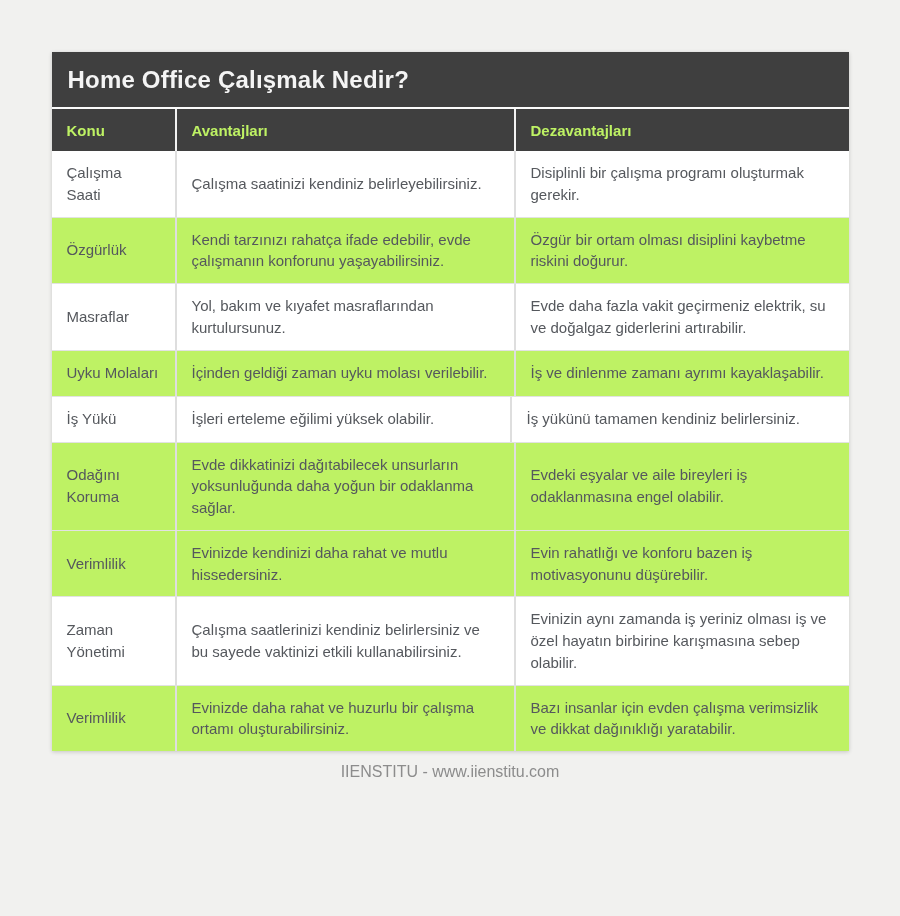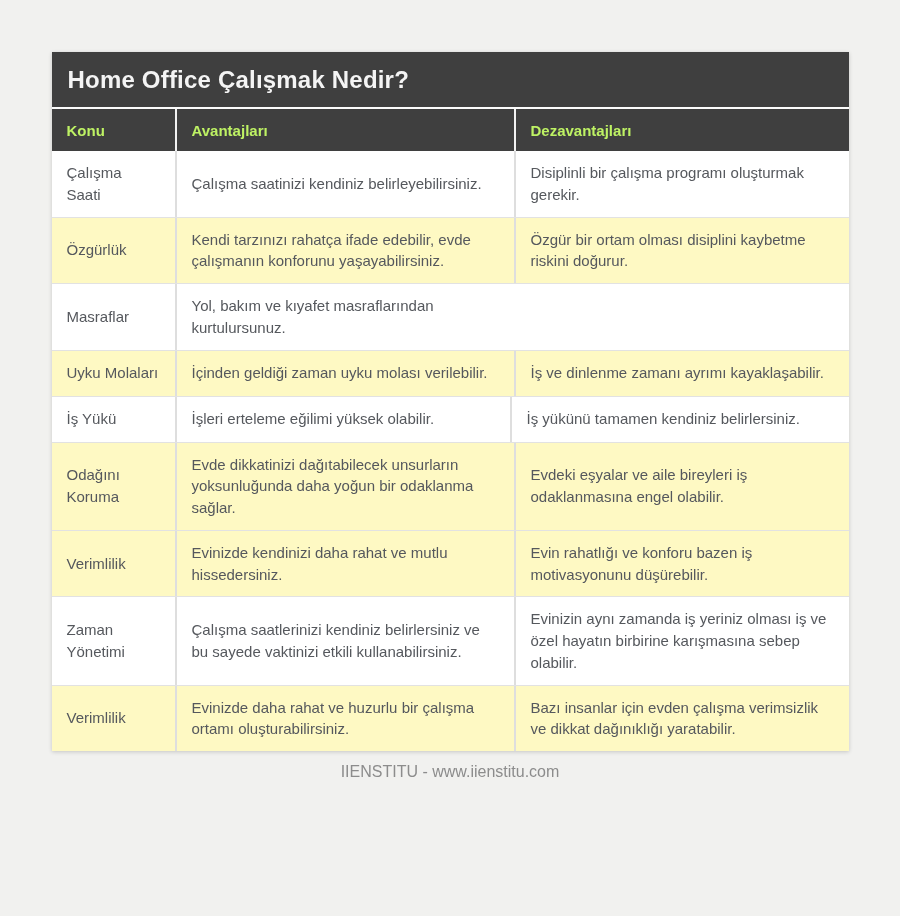--- a/index.html
+++ b/index.html
@@ -44,21 +44,21 @@
   }
   .hdr-cell + .hdr-cell { border-left: 2px solid #f2f2f2; }
   .col-topic { width: 123px; flex: 0 0 123px; }
   .col-adv   { width: 339px; flex: 0 0 339px; }
   .col-dis   { flex: 1 1 auto; }
   .row {
     display: flex;
     background: #ffffff;
   }
   .row + .row { border-top: 1px solid #e2e2e2; }
-  .row.alt { background: #fef9c3; }
+  .row.alt { background: #bef264; }
   .cell {
     display: flex;
     align-items: center;
     padding: 11px 15px;
     color: #55585d;
     font-size: 15px;
     line-height: 1.45;
   }
   .cell + .cell { border-left: 2px solid #dedede; }
   .row .cell { min-height: 45px; }
@@ -92,20 +92,21 @@
 
   <div class="row alt">
     <div class="cell col-topic">Özgürlük</div>
     <div class="cell col-adv">Kendi tarzınızı rahatça ifade edebilir, evde çalışmanın konforunu yaşayabilirsiniz.</div>
     <div class="cell col-dis">Özgür bir ortam olması disiplini kaybetme riskini doğurur.</div>
   </div>
 
   <div class="row">
     <div class="cell col-topic">Masraflar</div>
     <div class="cell col-adv">Yol, bakım ve kıyafet masraflarından kurtulursunuz.</div>
+    <div class="cell col-dis">Evde daha fazla vakit geçirmeniz elektrik, su ve doğalgaz giderlerini artırabilir.</div>
   </div>
 
   <div class="row alt">
     <div class="cell col-topic">Uyku Molaları</div>
     <div class="cell col-adv">İçinden geldiği zaman uyku molası verilebilir.</div>
     <div class="cell col-dis">İş ve dinlenme zamanı ayrımı kayaklaşabilir.</div>
   </div>
 
   <div class="row">
     <div class="cell col-topic">İş Yükü</div>

